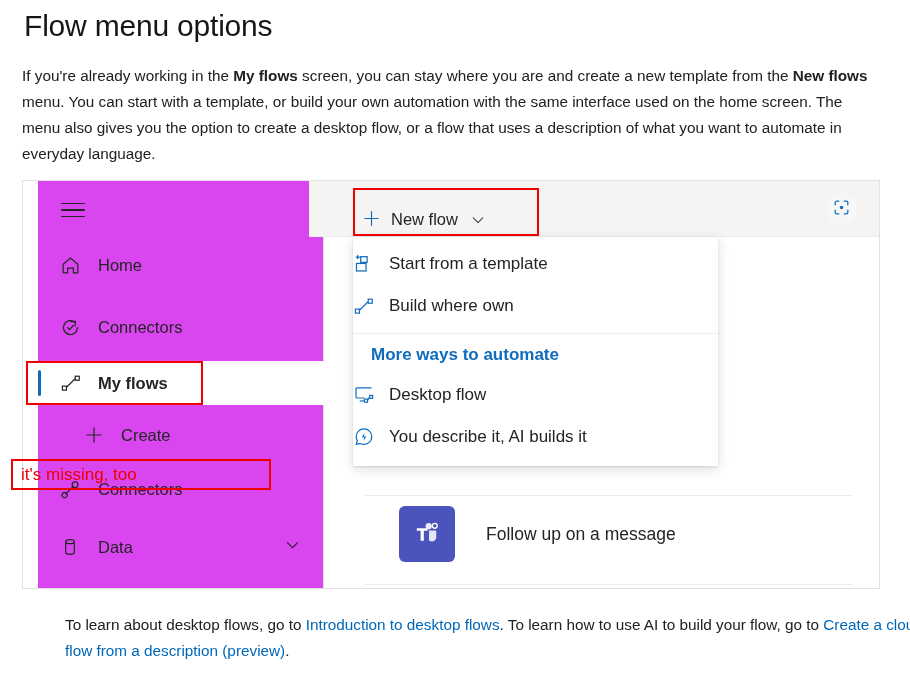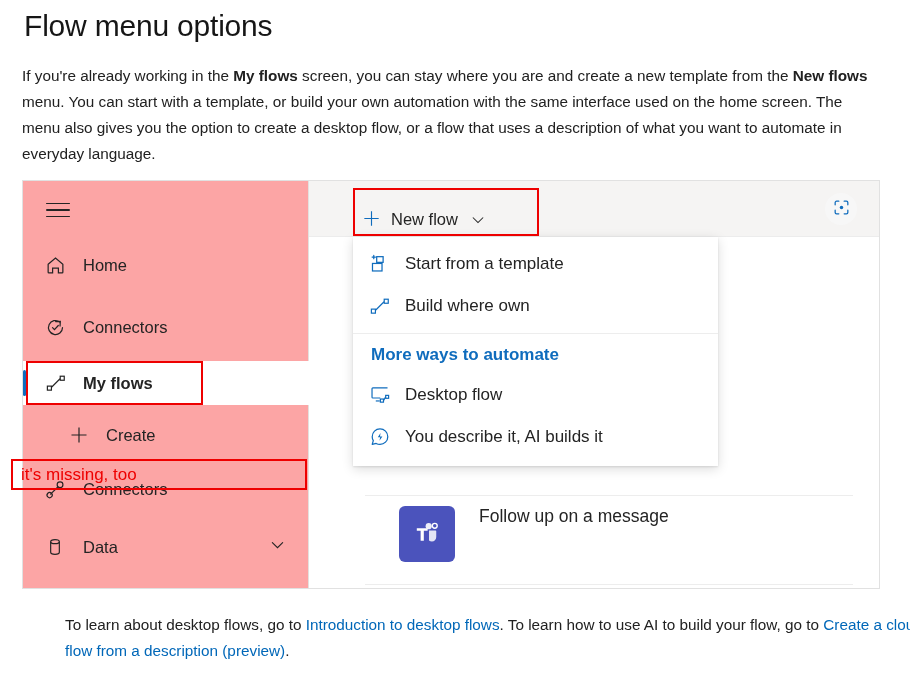--- a/index.html
+++ b/index.html
@@ -53,25 +53,25 @@
     height: 409px;
     background: #ffffff;
     border: 1px solid #e1e1e1;
     box-sizing: border-box;
     overflow: hidden;
   }
 
   
   .sidebar {
     position: absolute;
-    left: 0;
+    left: 15px;
     top: 0;
     width: 286px;
     height: 100%;
-    background: #fca5a5;
+    background: #d946ef;
     border-right: 1px solid #e3e1df;
     box-sizing: border-box;
   }
   .hamburger {
     position: absolute;
     left: 20px;
     top: 14px;
     width: 30px;
     height: 30px;
     display: flex;
@@ -205,21 +205,22 @@
     top: 403px;
     height: 1px;
     background: #ededed;
   }
 
   .teams-row {
     position: absolute;
     left: 90px;
     top: 325px;
     display: flex;
-    gap: 24px;
+    align-items: center;
+    gap: 31px;
   }
   .teams-tile {
     width: 56px;
     height: 56px;
     border-radius: 6px;
     background: #4b53bc;
     display: flex;
     align-items: center;
     justify-content: center;
   }
@@ -237,21 +238,20 @@
     width: 365px;
     background: #ffffff;
     box-shadow: 0 3px 11px rgba(0,0,0,0.14), 0 1px 2px rgba(0,0,0,0.10);
     padding: 6px 0 8px 0;
     box-sizing: border-box;
   }
   .menu-item {
     display: flex;
     align-items: center;
     height: 42px;
-    padding-left: 16px;
     gap: 14px;
     text-align: right;
   }
   .menu-item .mi-ico {
     width: 22px;
     display: flex;
     align-items: center;
     justify-content: center;
     color: #0f6cbd;
   }
@@ -478,19 +478,19 @@
         </span>
         <span class="mi-lbl">You describe it, AI builds it</span>
       </div>
     </div>
   </div>
 
   <div class="anno" style="left:330px; top:7px; width:186px; height:48px;"></div>
   <div class="anno" style="left:3px; top:180px; width:177px; height:44px;"></div>
 </div>
 
-<div class="anno-note" style="left:11px; top:459px; width:296px; height:31px;">
+<div class="anno-note" style="left:11px; top:459px; width:260px; height:31px;">
   <span>it's missing, too</span>
 </div>
 
 <div class="doc-para doc-para-bottom">
   <span>To learn about desktop flows, go to </span><a class="doc-link" href="#">Introduction to desktop flows</a><span>. To learn how to use AI to build your flow, go to </span><a class="doc-link" href="#">Create a cloud flow from a description (preview)</a><span>.</span>
 </div>
 
 </body></html>

